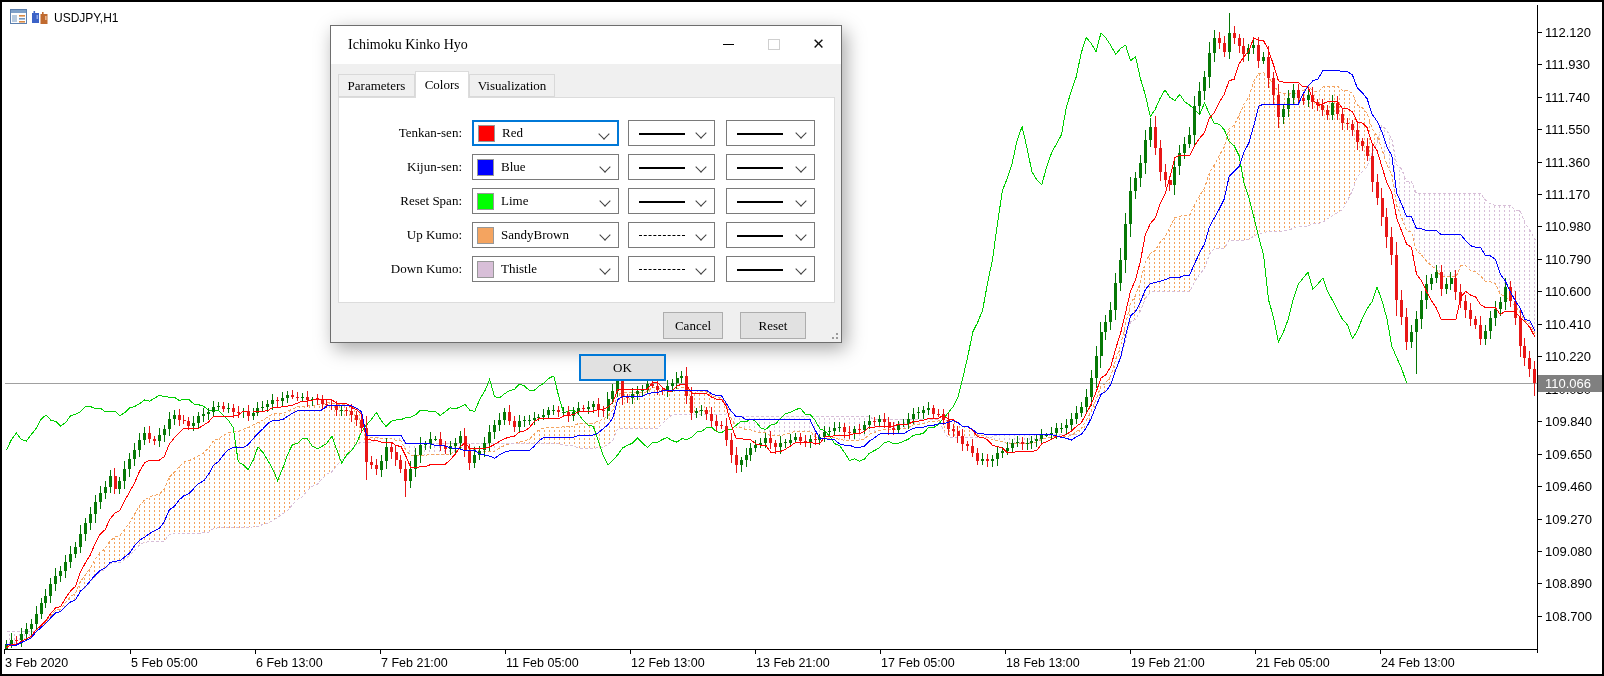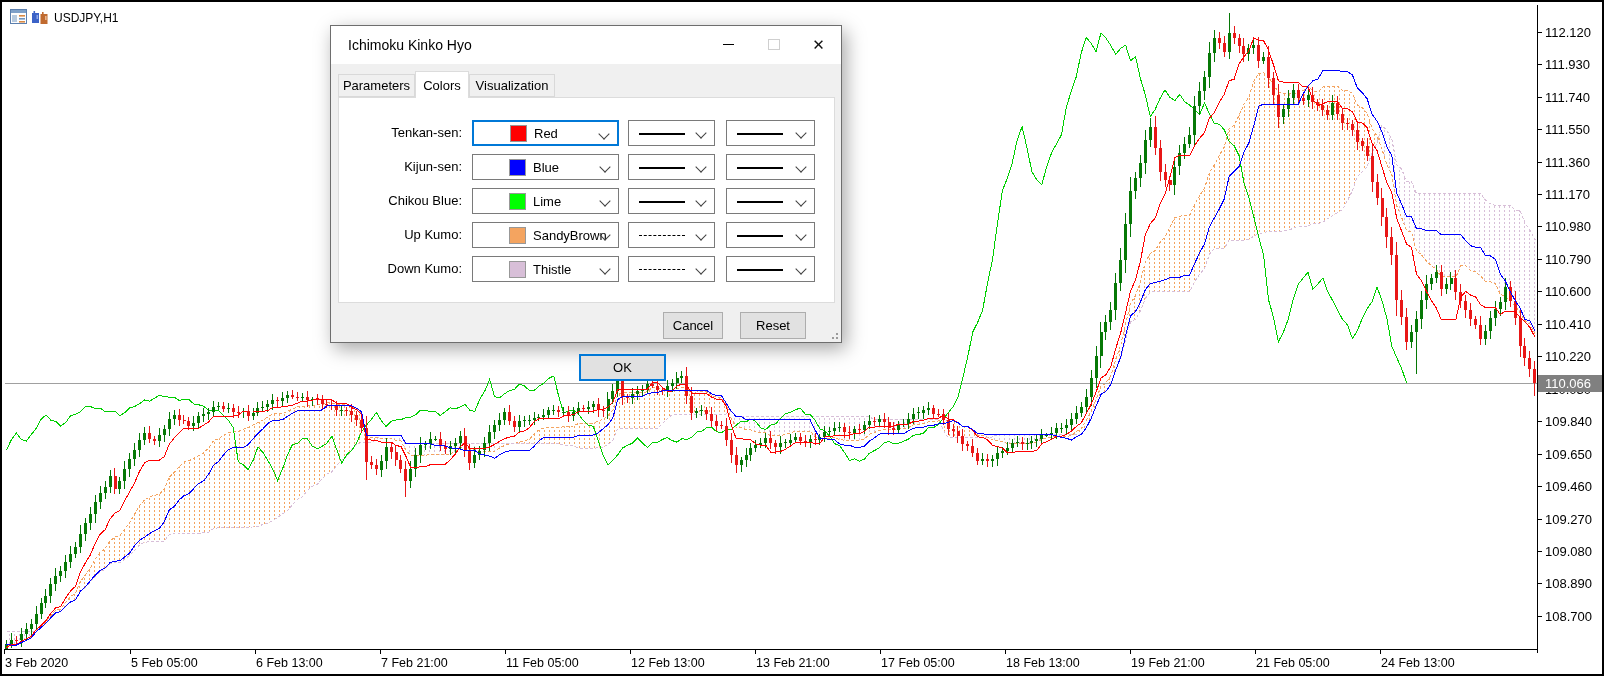--- a/index.html
+++ b/index.html
@@ -2,38 +2,38 @@
 <html><head>
 <meta charset="utf-8">
 <style>
   html,body{margin:0;padding:0;background:#888;}
   #screen{position:relative;width:1604px;height:676px;background:#fff;border:2px solid #000;box-sizing:border-box;overflow:hidden;font-family:"Liberation Sans",sans-serif;}
   #chart-svg{position:absolute;left:0;top:0;}
   #chart-svg text{font-family:"Liberation Sans",sans-serif;}
   #symbol-label{position:absolute;left:52px;top:9px;font-size:12px;color:#000;}
   .hicon{position:absolute;top:7px;width:18px;height:16px;}
   
-  #dialog{position:absolute;left:328px;top:23px;width:512px;height:318px;background:#f0f0f0;border:1px solid #6e6e6e;box-shadow:4px 6px 18px rgba(0,0,0,.35);box-sizing:border-box;font-size:13px;color:#000;}
+  #dialog{position:absolute;left:328px;top:23px;width:512px;height:318px;background:#f0f0f0;border:1px solid #6e6e6e;box-shadow:4px 6px 18px rgba(0,0,0,.35);box-sizing:border-box;font-size:13px;color:#000;font-family:Liberation Serif, serif;}
   #dlg-titlebar{position:absolute;left:0;top:0;right:0;height:38px;background:#ffffff;}
   #dlg-title{position:absolute;left:17px;top:11px;font-size:14px;}
   .win-btn{position:absolute;top:0;width:45px;height:36px;display:flex;align-items:center;justify-content:center;}
   #btn-min{right:90px;}
   #btn-max{right:45px;}
   #btn-close{right:0;}
   #btn-min .glyph{width:11px;border-top:1px solid #000;height:0;}
   #btn-max .glyph{width:10px;height:9px;border:1px solid #cfcfcf;}
   #btn-close .glyph{font-size:15px;color:#111;line-height:1;}
   .tab{position:absolute;top:48px;height:23px;background:#f0f0f0;border:1px solid #d9d9d9;box-sizing:border-box;display:flex;align-items:center;justify-content:center;font-size:13px;}
   .tab.active{top:45px;height:27px;background:#fff;border:1px solid #dcdcdc;border-bottom:none;z-index:3;}
   #tab-parameters{left:7px;width:77px;}
   #tab-colors{left:84px;width:54px;}
   #tab-visualization{left:138px;width:86px;}
   #tab-page{position:absolute;left:7px;top:71px;width:497px;height:206px;background:#fff;border:1px solid #dcdcdc;box-sizing:border-box;z-index:2;}
   .row-label{position:absolute;width:121px;text-align:right;font-size:13px;line-height:26px;left:2px;}
-  .dd{position:absolute;height:26px;background:#fff;border:1px solid #7a7a7a;box-sizing:border-box;display:flex;align-items:center;padding-left:32px;}
+  .dd{position:absolute;height:26px;background:#fff;border:1px solid #7a7a7a;box-sizing:border-box;display:flex;align-items:center;}
   .dd.focused{border:2px solid #0078d7;}
   .chev{width:7px;height:7px;border-right:1.4px solid #404040;border-bottom:1.4px solid #404040;transform:rotate(45deg);position:absolute;right:9px;top:8px;}
   .swatch{width:17px;height:17px;border:1px solid #989898;margin-left:4px;box-sizing:border-box;}
   .dd .cname{margin-left:7px;font-size:13px;}
   .lineglyph{position:absolute;left:10px;top:12px;width:46px;}
   .lineglyph.solid{border-top:2px solid #000;}
   .lineglyph.dashed{border-top:1px dashed #000;}
   .dlg-btn{position:absolute;height:27px;background:#e1e1e1;border:1px solid #adadad;box-sizing:border-box;display:flex;align-items:center;justify-content:center;font-size:13px;}
   .dlg-btn.focused{border:2px solid #0078d7;}
   #grip{position:absolute;right:3px;bottom:3px;width:10px;height:10px;}
@@ -819,21 +819,21 @@
           <span class="chev"></span>
         </div>
         <div class="dd" style="left: 289px; top: 56px; width: 87px;">
           <span class="lineglyph solid"></span>
           <span class="chev"></span>
         </div>
         <div class="dd" style="left: 387px; top: 56px; width: 89px;">
           <span class="lineglyph solid"></span>
           <span class="chev"></span>
         </div>
-        <div class="row-label" style="top: 90px;">Chikou Blue:</div>
+        <div class="row-label" style="top: 90px;">Reset Span:</div>
         <div class="dd" style="left: 133px; top: 90px; width: 147px;">
           <span class="swatch" style="background: rgb(0, 255, 0);"></span>
           <span class="cname">Lime</span>
           <span class="chev"></span>
         </div>
         <div class="dd" style="left: 289px; top: 90px; width: 87px;">
           <span class="lineglyph solid"></span>
           <span class="chev"></span>
         </div>
         <div class="dd" style="left: 387px; top: 90px; width: 89px;">

